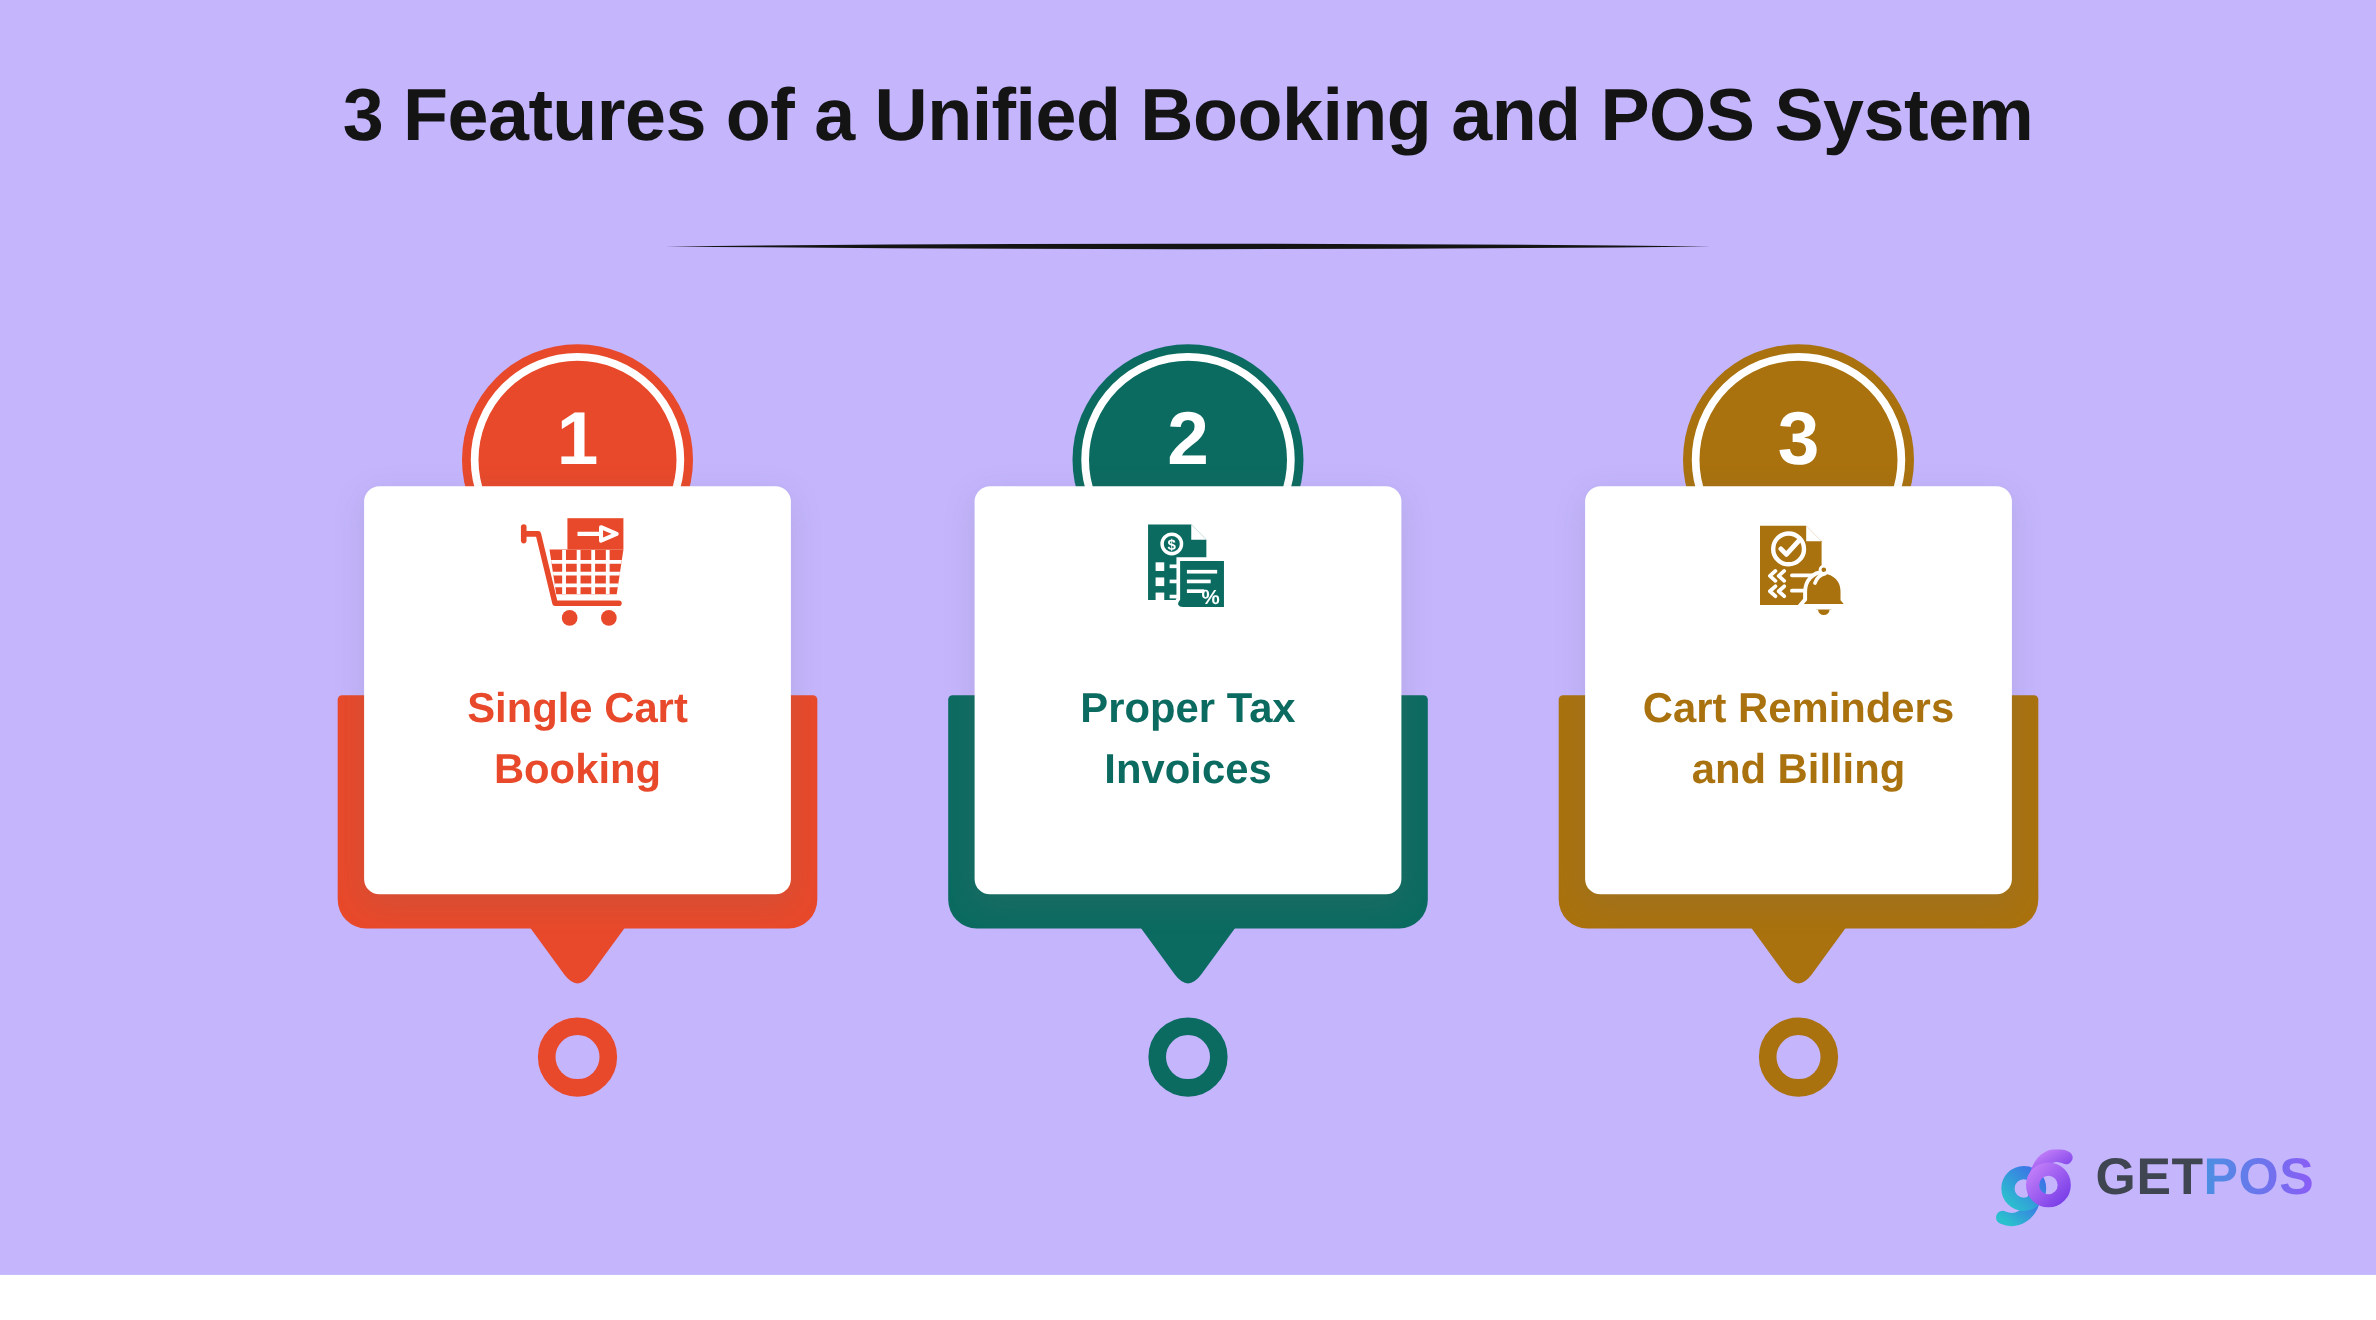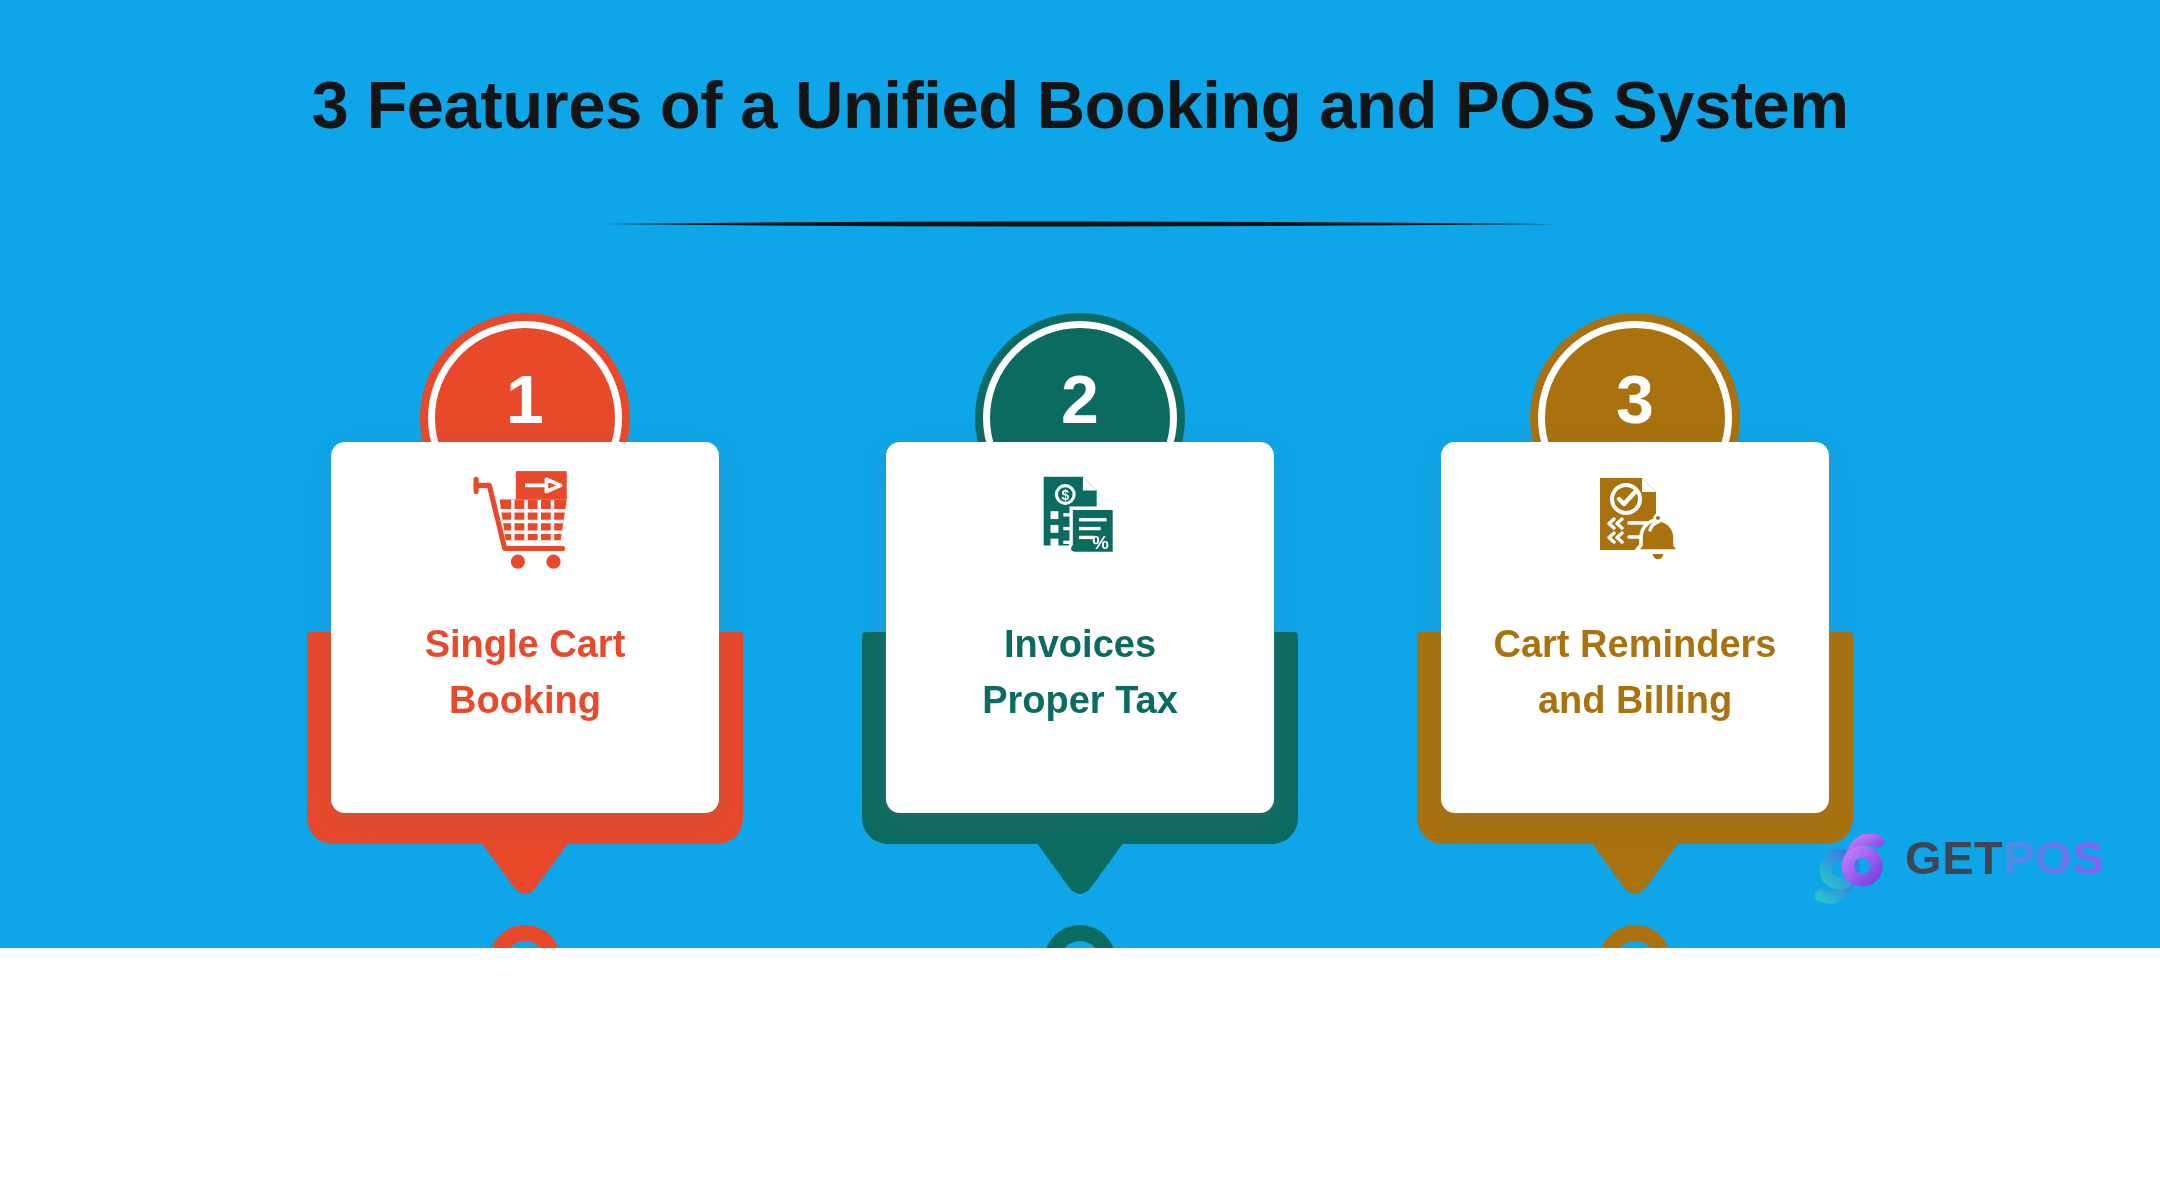--- a/index.html
+++ b/index.html
@@ -1,17 +1,17 @@
 <!DOCTYPE html>
 <html><head>
 <meta charset="utf-8">
 <style>
   html,body{margin:0;padding:0;background:#ffffff;}
   .canvas{
-    position:relative;width:2160px;height:948px;background:#0ea5e9;overflow:hidden;
+    position:relative;width:2160px;height:1159px;background:#c4b5fd;overflow:hidden;
     font-family:"Liberation Sans", sans-serif;
   }
   
   .title{
     position:absolute;top:66px;left:0;width:100%;margin:0;
     text-align:center;font-size:67px;font-weight:800;color:#141414;letter-spacing:-0.5px;
   }
   .divider{position:absolute;top:219px;left:50%;transform:translateX(-50%);}
   .divider path{fill:var(--divider-color,#141414);}
   
@@ -137,22 +137,22 @@
             <path d="M46 36 h44 v46 h-40 c-5 0 -8 -4 -4 -9 z" stroke="#fff" stroke-width="3.4"></path>
             <g fill="#fff">
               <rect x="54" y="46" width="28" height="3.4"></rect>
                 <rect x="54" y="55" width="22" height="3.4"></rect>
                 <rect x="54" y="64" width="16" height="3.4"></rect>
             </g>
             <text x="76" y="78" text-anchor="middle" fill="#fff" font-size="19" font-weight="bold">%</text>
           </svg>
         </div>
         <div class="label">
+          <div>Proper Tax</div>
           <div>Invoices</div>
-          <div>Proper Tax</div>
         </div>
       </div>
     </section>
 
     <section class="feature" style="--accent: #A9720F;">
       <div class="num-circle">
         <span class="num">3</span>
       </div>
       <div class="bracket"></div>
       <svg class="pointer" width="88" height="60" viewBox="0 0 88 60">

